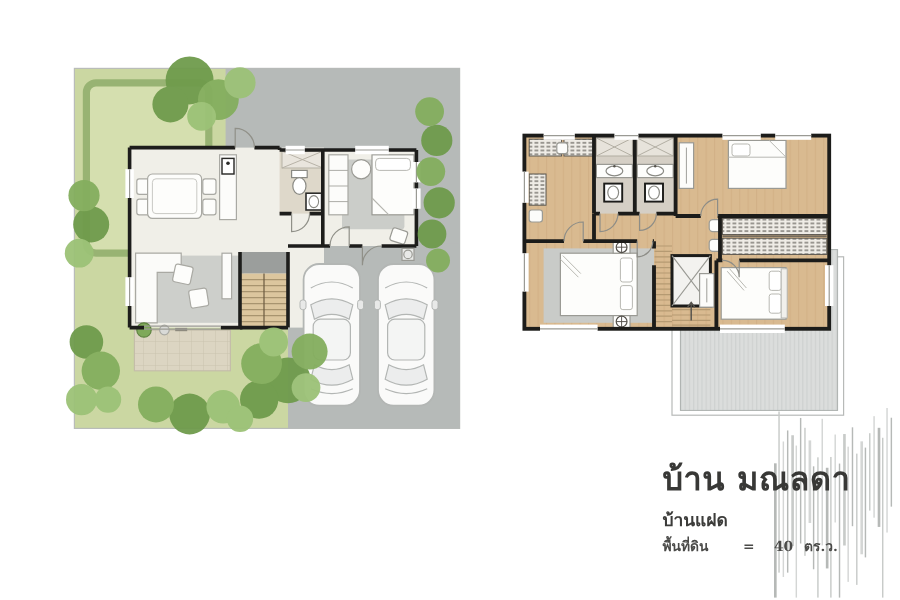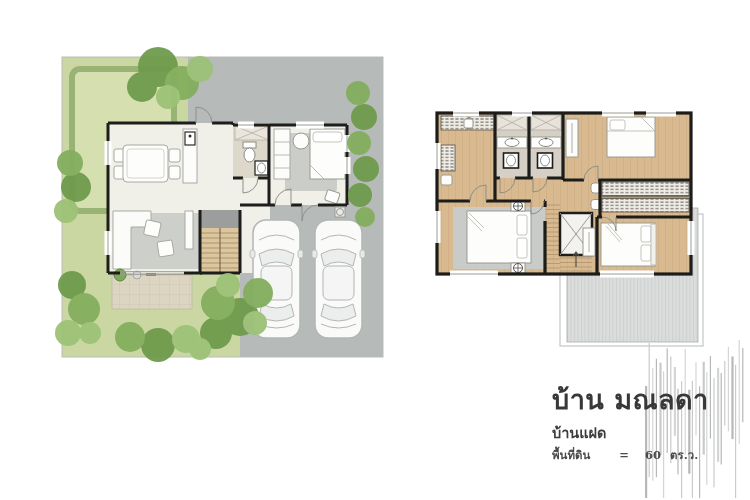--- a/index.html
+++ b/index.html
@@ -392,18 +392,18 @@
       <rect x="98.6" y="10.0" width="1.2" height="103.8" fill="#d4d6d5"></rect>
       <rect x="102.2" y="18.1" width="1.2" height="74.1" fill="#b6b9b7"></rect>
     </svg>
 
   <div class="title-block">
     <div class="tb-title">บ้าน มณลดา</div>
     <div class="tb-sub">บ้านแฝด</div>
     <div class="tb-area">
       <span class="lbl">พื้นที่ดิน</span>
       <span class="eq">=</span>
-      <span class="val">60</span>
+      <span class="val">40</span>
       <span class="unit">ตร.ว.</span>
     </div>
   </div>
 
 </div>
 
 </body></html>

